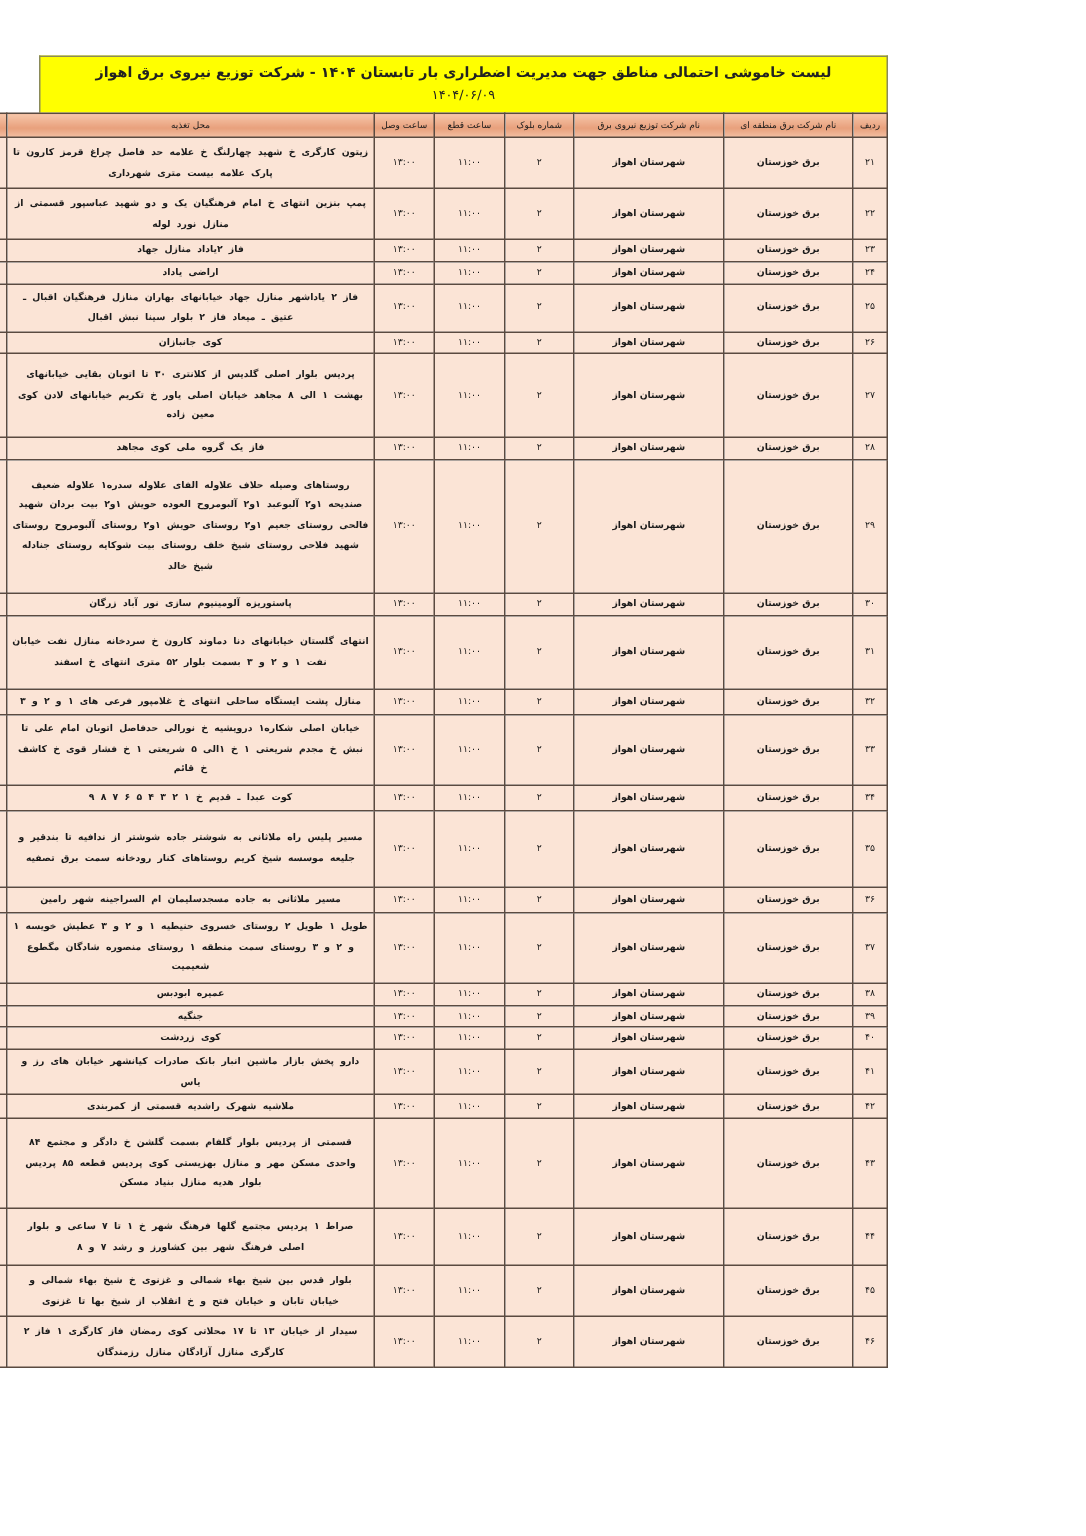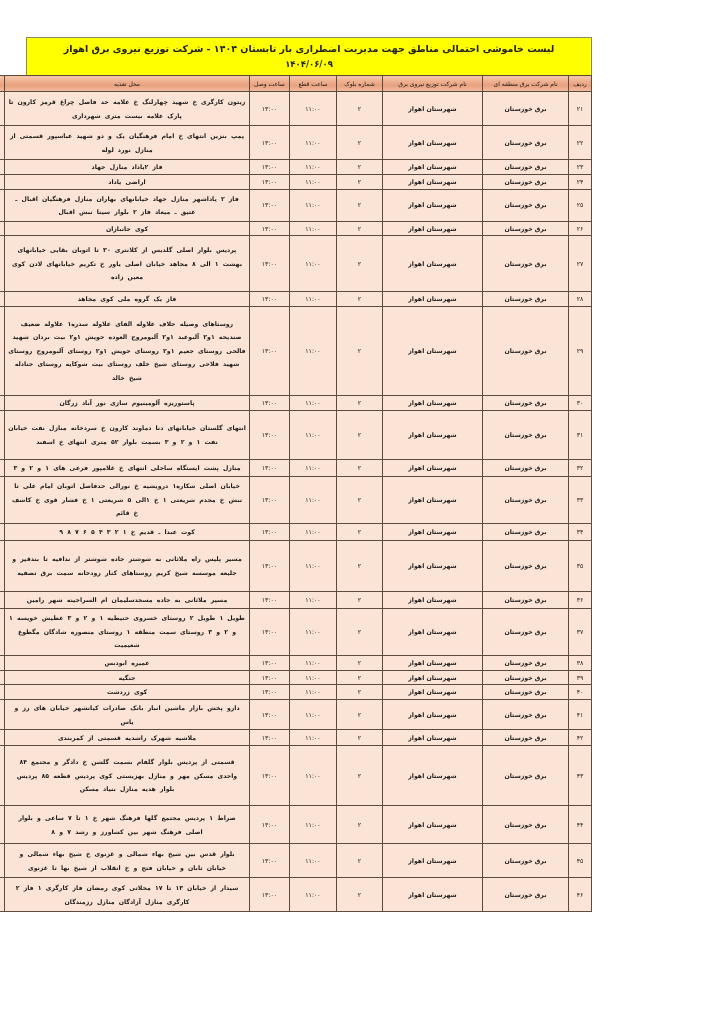--- a/index.html
+++ b/index.html
@@ -2,21 +2,21 @@
 <html><head>
   <meta charset="utf-8">
   <style>
     html, body { margin: 0; padding: 0; background: #ffffff; }
     body { width: 724px; height: 1024px; position: relative; overflow: hidden;
            font-family: "DejaVu Sans", sans-serif; }
     .sheet { position: absolute; left: 26px; top: 37px; width: 566px; direction: rtl; }
     .title-band { background: #ffff00; border: 1px solid #8a8a5a; border-bottom: none;
                   height: 37px; text-align: center; color: #222; }
     .title-band .t1 { font-size: 9.5px; font-weight: bold; padding-top: 4px; line-height: 14px; }
-    .title-band .t2 { font-size: 8.5px; font-weight: bold; line-height: 16px; }
+    .title-band .t2 { font-size: 8.5px; font-weight: normal; line-height: 16px; }
     table { border-collapse: collapse; width: 673px; table-layout: fixed; }
     th, td { border: 1px solid #5a4a40; font-size: 6.2px; text-align: center; vertical-align: middle;
              padding: 0 3px; color: #1a1a1a; line-height: 13.5px; overflow: hidden; }
     th { background: linear-gradient(#f6c5a8, #e8a07c 60%, #f3bfa2); height: 15px; font-weight: normal; font-size: 6px; }
     td { background: #fbe4d6; font-weight: bold; }
     td.place { text-align: center; word-spacing: 2px; }
     td.num { font-weight: normal; }
   </style>
 </head>
 <body>

